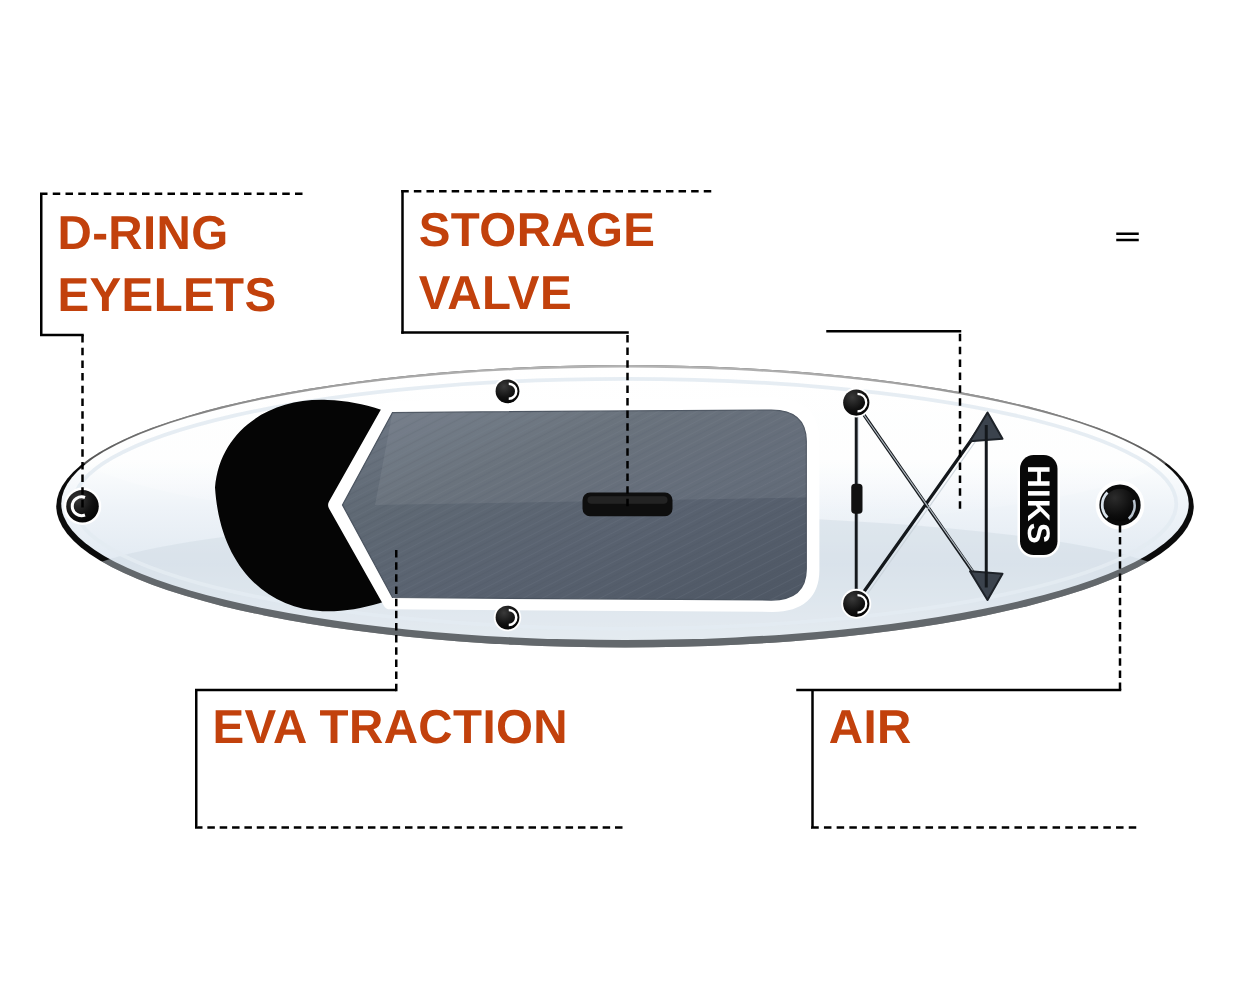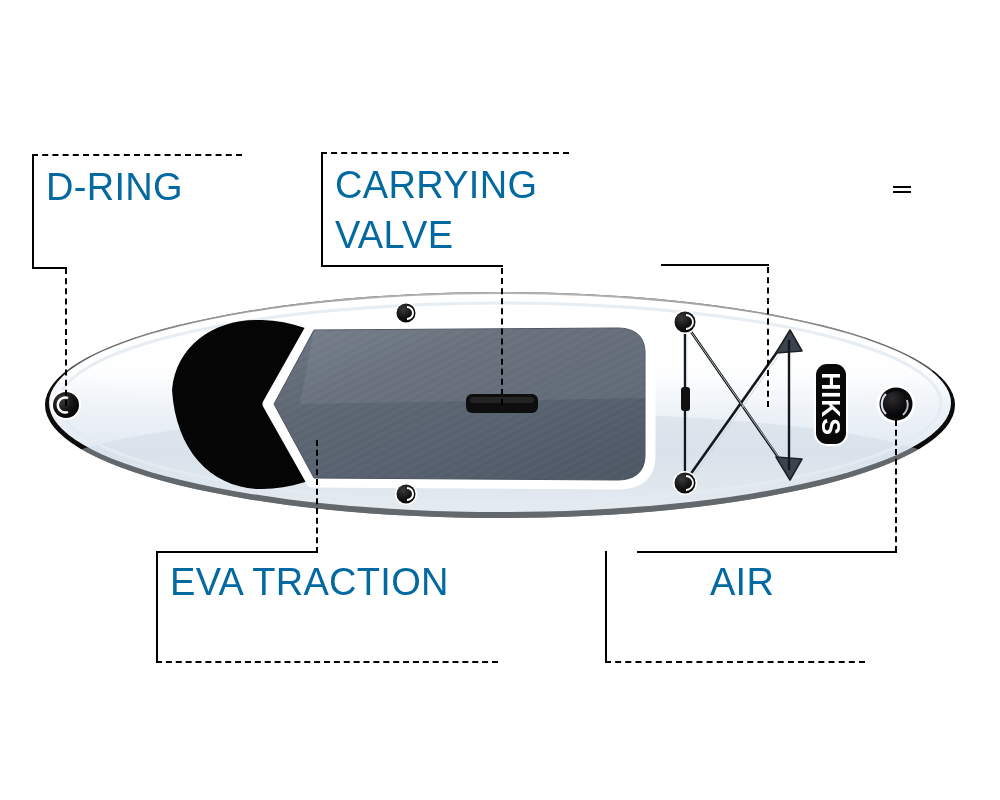--- a/index.html
+++ b/index.html
@@ -26,23 +26,23 @@
     height: 800px;
   }
 
   
   .callout {
     position: absolute;
     box-sizing: border-box;
     font-family: "Liberation Sans", sans-serif;
     font-size: 38px;
     line-height: 50px;
-    font-weight: 400;
+    font-weight: 700;
     letter-spacing: 0.3px;
-    color: #0369a1;
+    color: #c2410c;
     white-space: nowrap;
     padding: 6px 0 6px 12px;
   }
   .callout .ln { display: block; }
 
   
   .callout.top {
     border-left: 2px solid #000;
     border-top: 2px dashed #000;
   }
@@ -242,37 +242,38 @@
   <div class="leader" style="left:501px; top:268px; height:137px;"></div>
 
   <div class="leader" style="left:767px; top:267px; height:140px;"></div>
 
   <div class="leader" style="left:316px; top:440px; height:113px;"></div>
 
   <div class="leader" style="left:895px; top:420px; height:132px;"></div>
 
   <div class="callout top" style="left:32px; top:154px; width:210px; height:115px;">
     <span class="ln">D-RING</span>
+    <span class="ln">EYELETS</span>
   </div>
   <div class="rule h" style="left:32px; top:267px; width:35px; height:2px;"></div>
 
   <div class="callout top" style="left:321px; top:152px; width:248px; height:115px;">
-    <span class="ln">CARRYING</span>
+    <span class="ln">STORAGE</span>
     <span class="ln">VALVE</span>
   </div>
   <div class="rule h" style="left:321px; top:265px; width:182px; height:2px;"></div>
 
   <div class="rule h" style="left:661px; top:264px; width:108px; height:2px;"></div>
 
   <div class="rule h" style="left:893px; top:186px; width:18px; height:2px;"></div>
   <div class="rule h" style="left:893px; top:191px; width:18px; height:2px;"></div>
 
   <div class="callout bottom" style="left:156px; top:551px; width:342px; height:112px;">
     <span class="ln">EVA TRACTION</span>
   </div>
   <div class="rule h" style="left:156px; top:551px; width:161px; height:2px;"></div>
 
-  <div class="callout bottom" style="left:605px; top:551px; width:260px; height:112px;text-align:center;">
+  <div class="callout bottom" style="left:649px; top:551px; width:260px; height:112px;">
     <span class="ln">AIR</span>
   </div>
   <div class="rule h" style="left:637px; top:551px; width:260px; height:2px;"></div>
 
 </div>
 
 </body></html>

